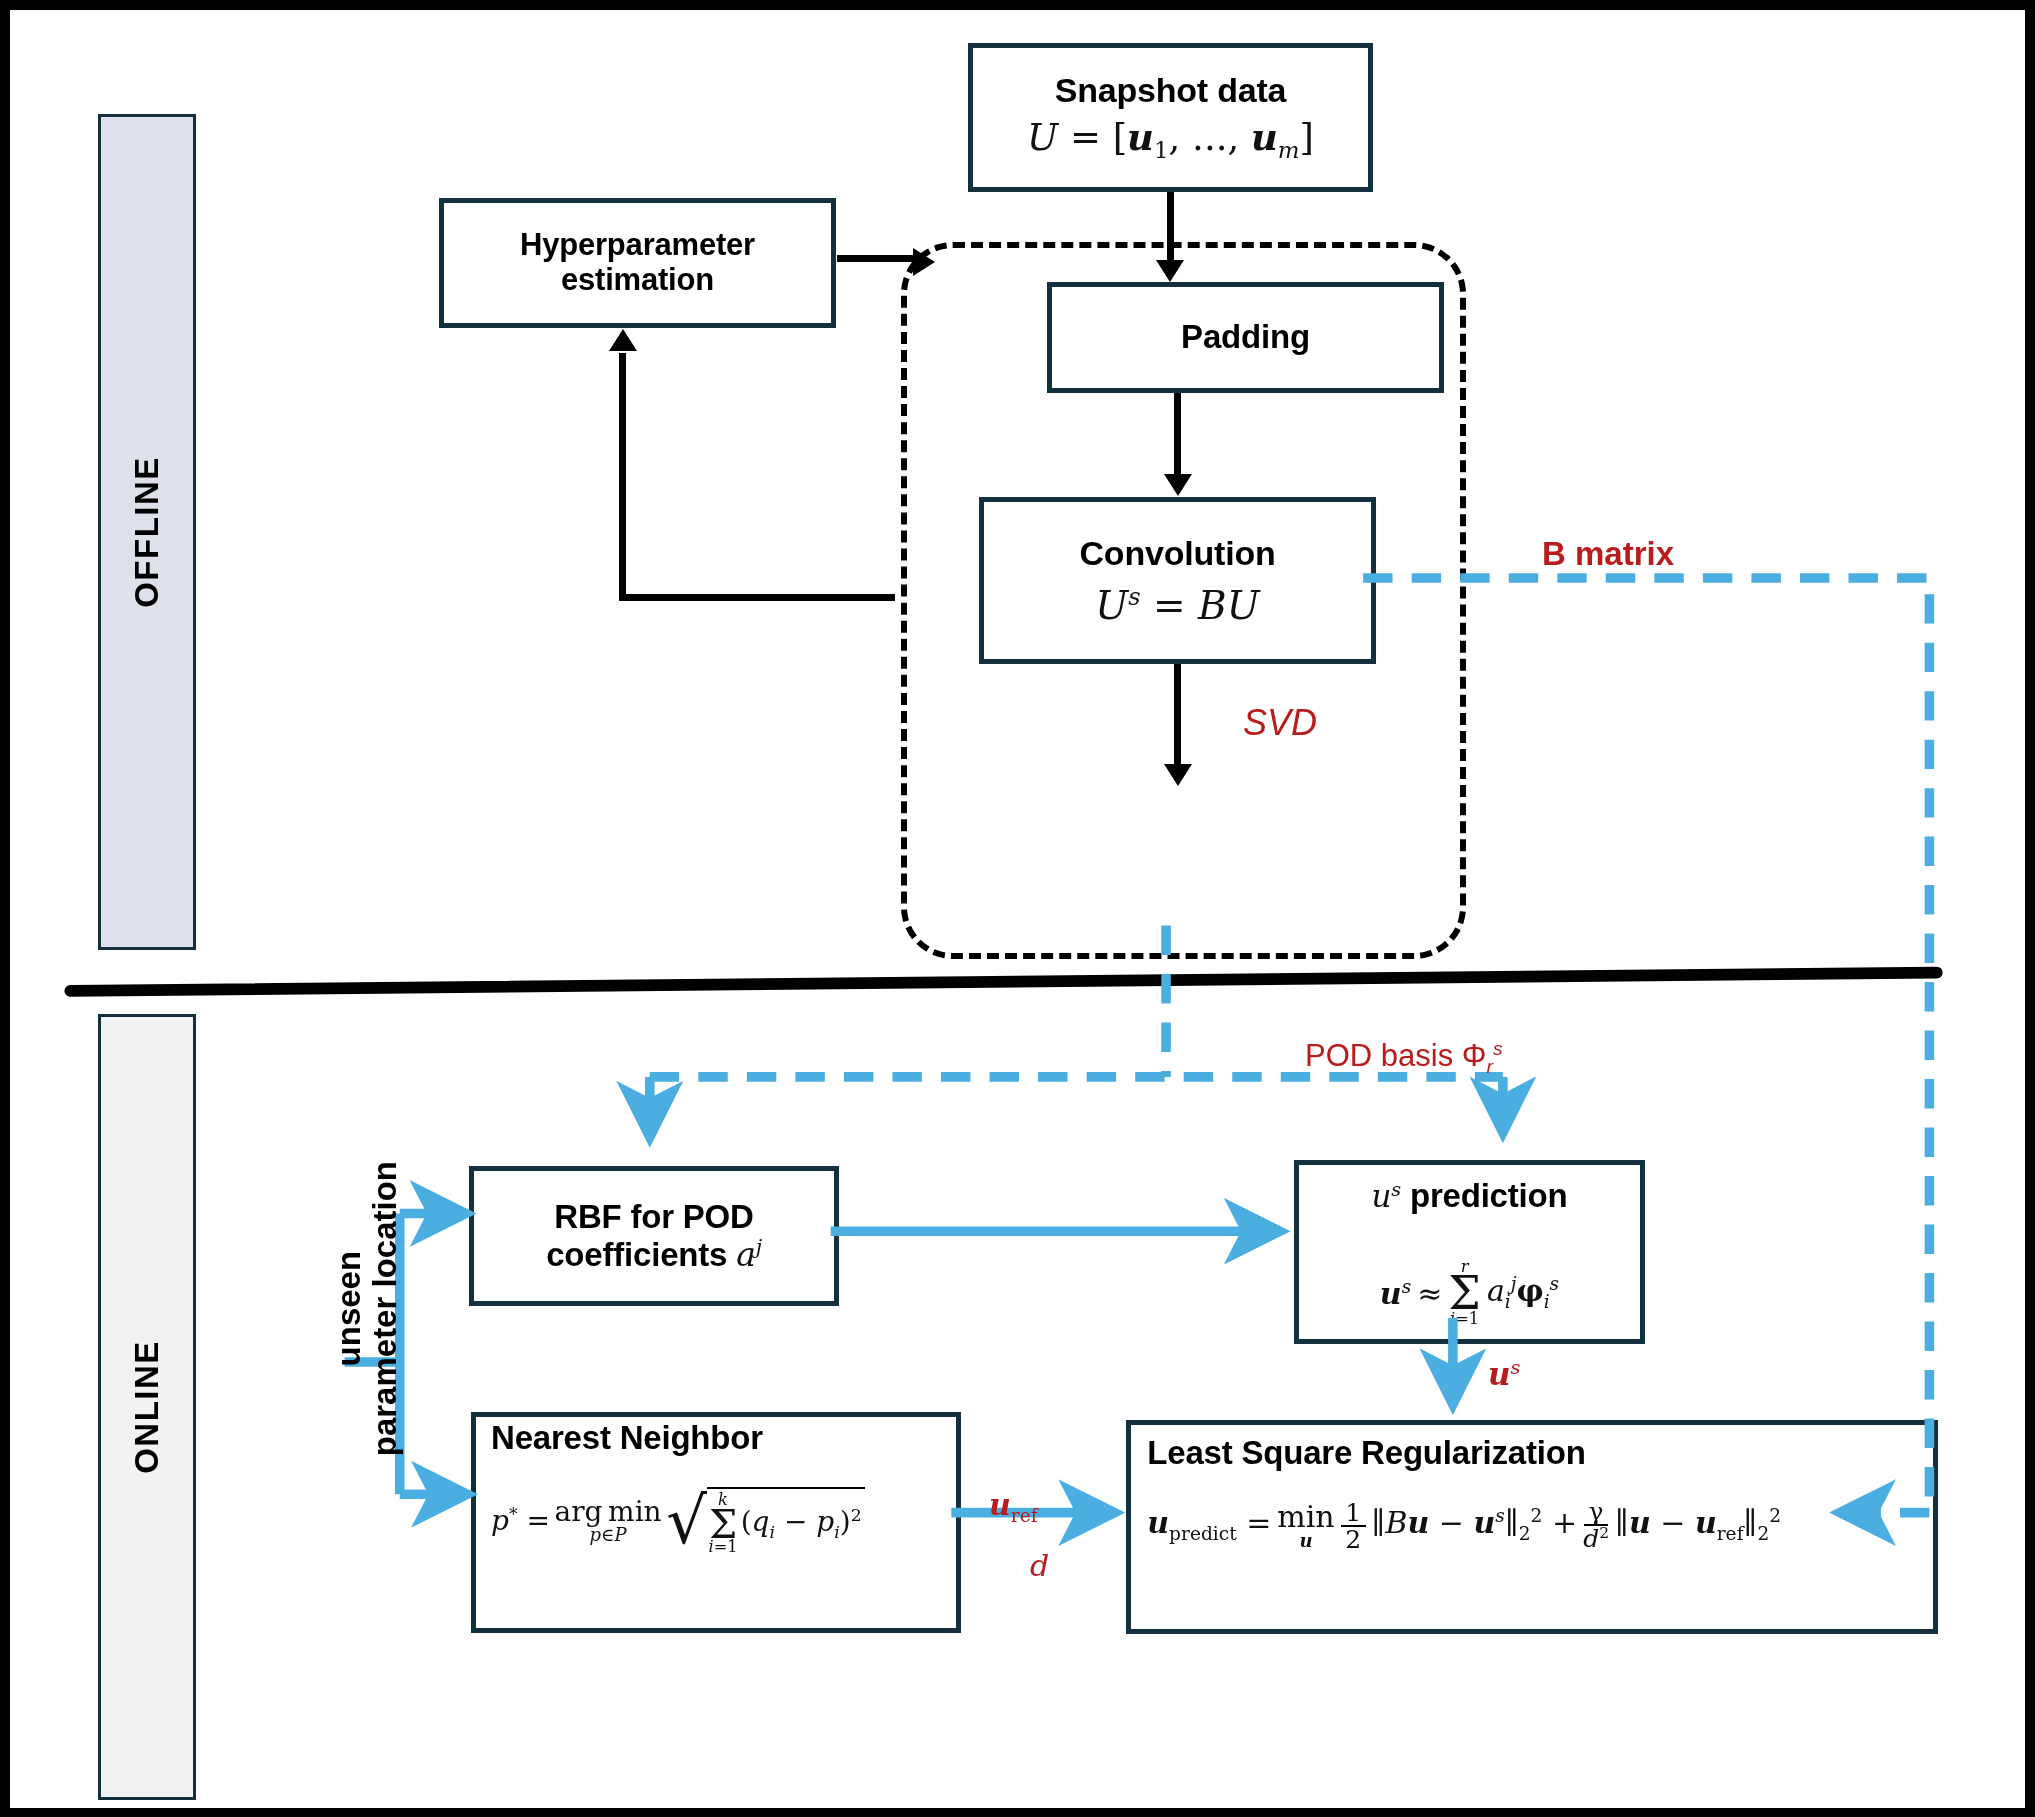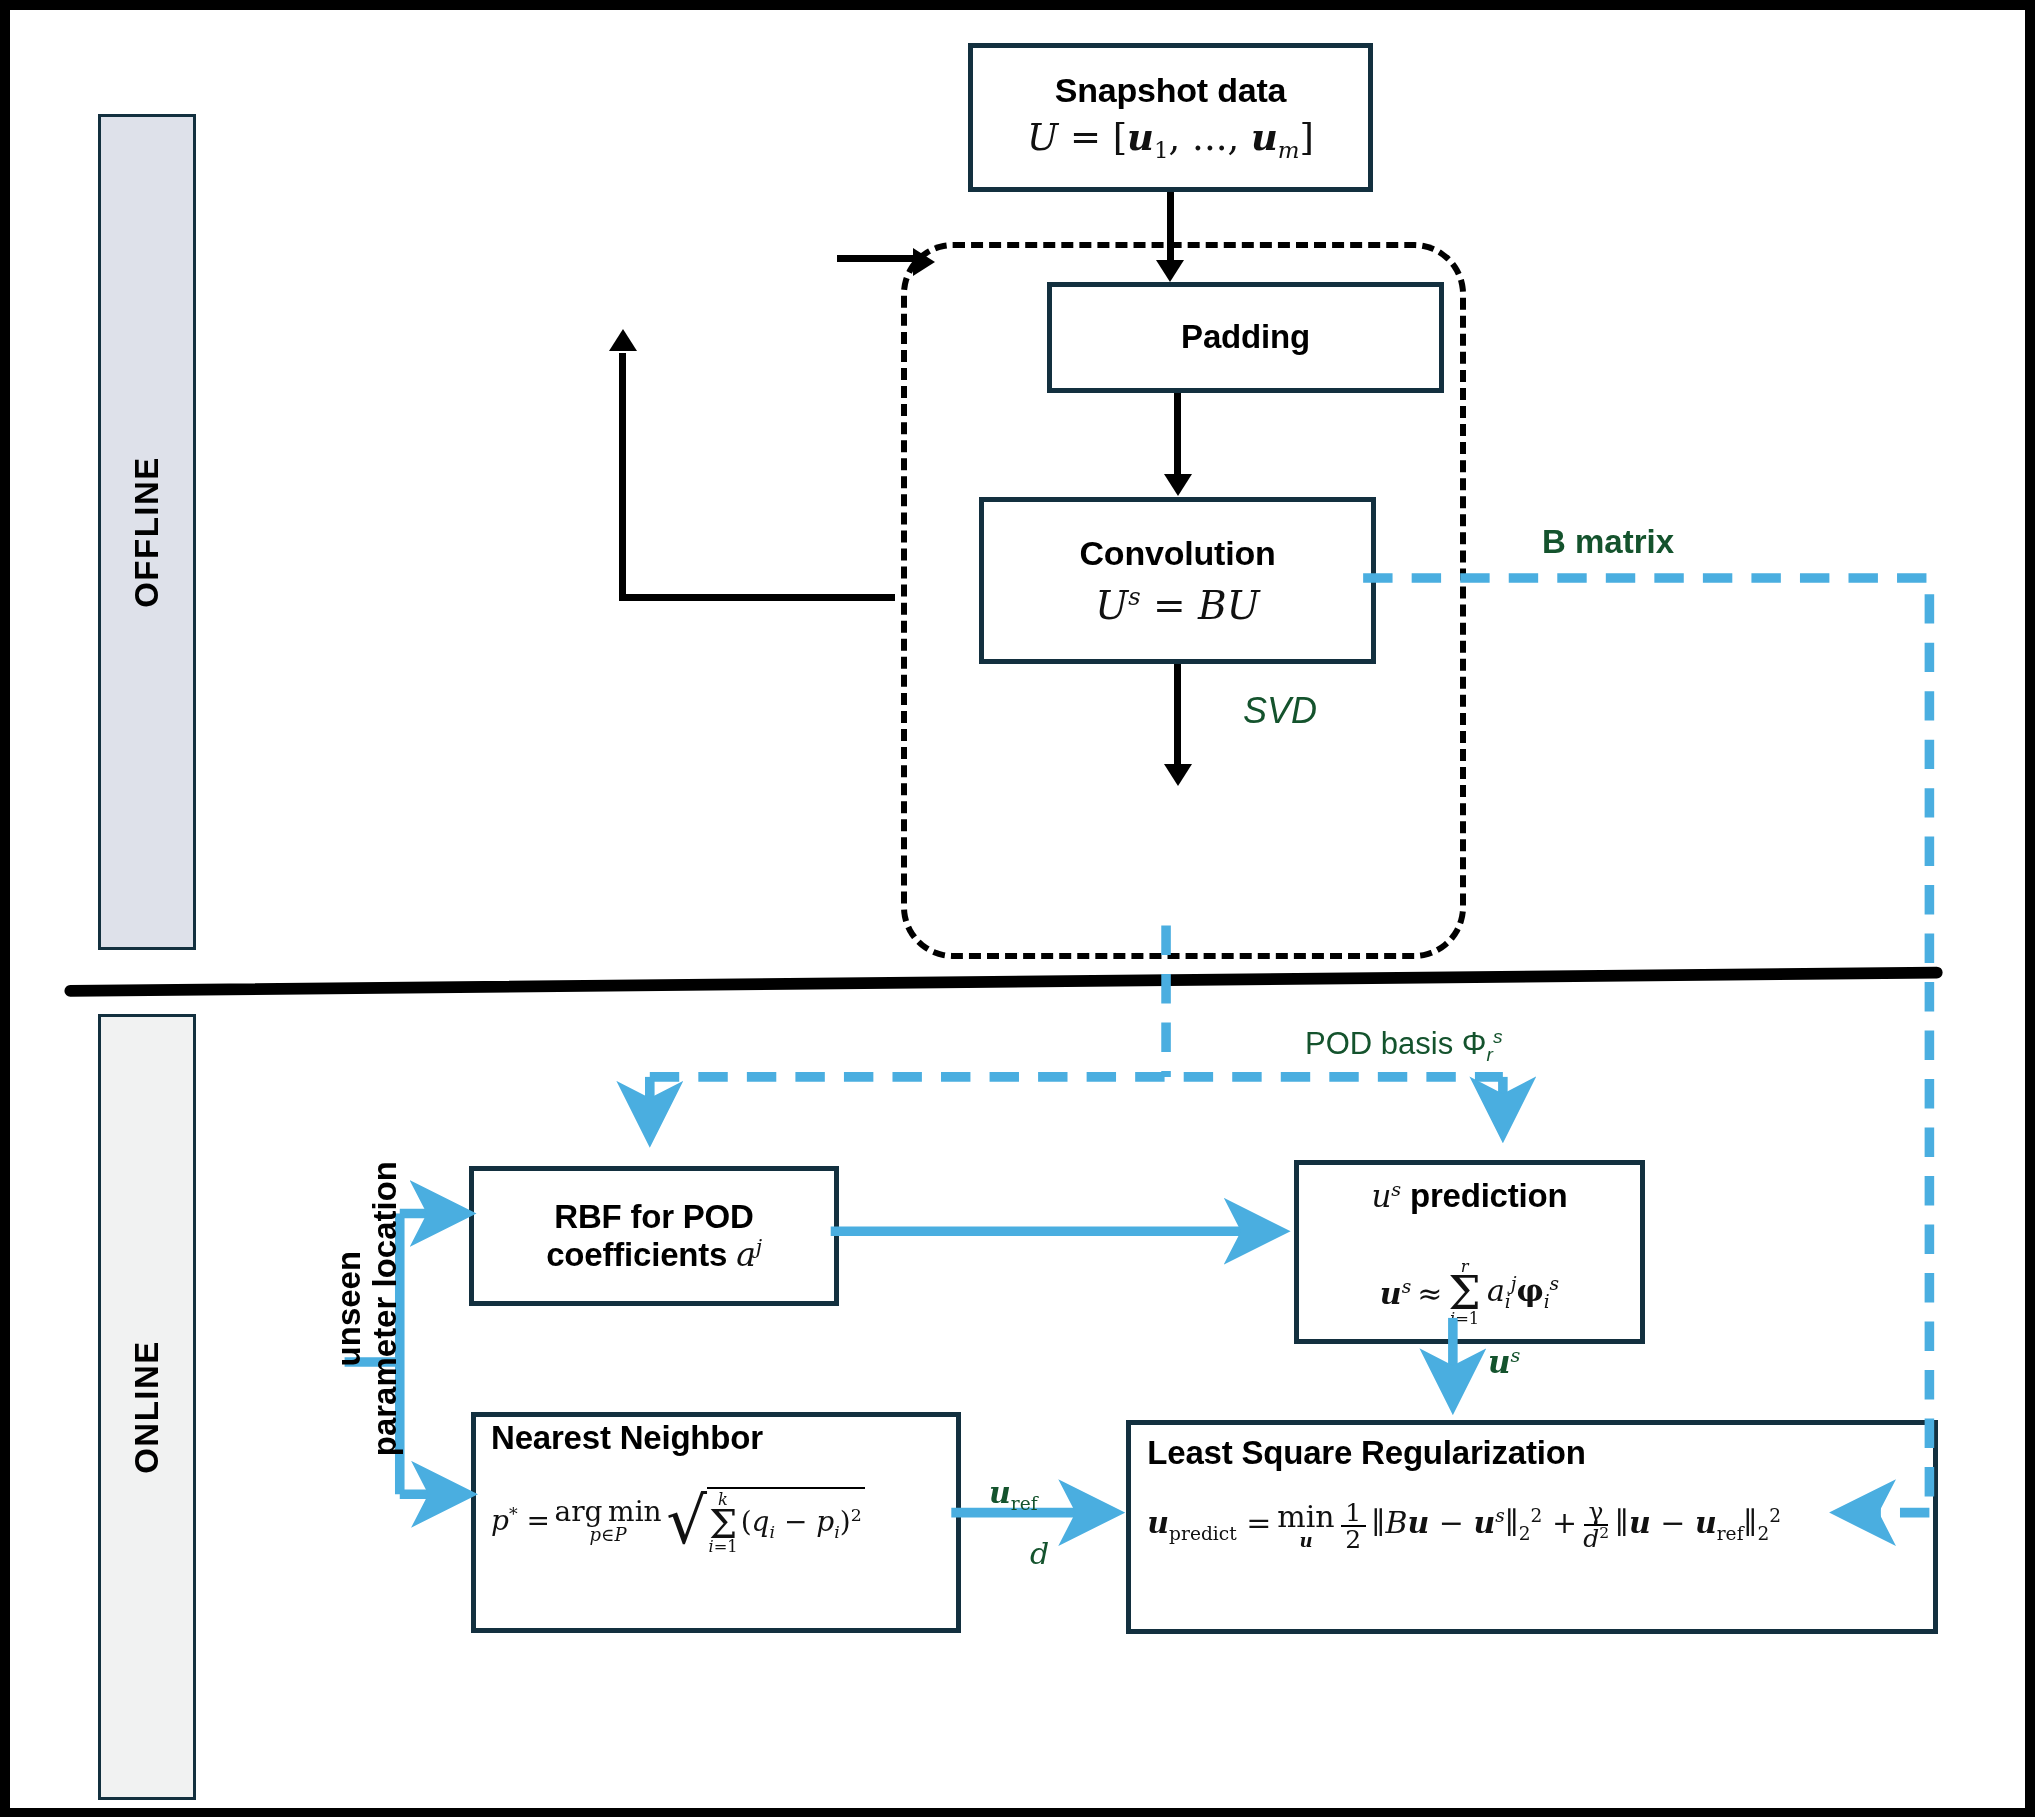--- a/index.html
+++ b/index.html
@@ -78,21 +78,21 @@
   
   .dashgroup{
     position:absolute;
     border:6.7px dashed #000;
     border-radius:52px;
     box-sizing:border-box;
     background:transparent;
   }
 
   
-  .lbl{position:absolute;white-space:nowrap;color:#14532d;}
+  .lbl{position:absolute;white-space:nowrap;color:#b91c1c;margin-top:12px;}
   .lbl.bold{font-weight:bold;}
   .lbl.serif{font-family:"DejaVu Serif", serif;}
   .lbl.italic{font-style:italic;}
 
   .vlabel{
     position:absolute;
     transform:rotate(-90deg);
     transform-origin:center center;
     white-space:nowrap;
     font-weight:bold;
@@ -125,20 +125,23 @@
     <line x1="82" y1="1335" x2="2620" y2="1310" stroke="#000" stroke-width="16" stroke-linecap="round"></line>
   </svg>
 
   <div class="node" style="left:958px;top:33px;width:405px;height:149px;">
     <div class="title" style="font-size:34px;margin-bottom:7.4px;">Snapshot data</div>
     <div class="formula" style="font-size:37px;">
       <i>U</i> = [<b><i>u</i></b><sub class="sm">1</sub>, ..., <b><i>u</i></b><sub class="sm"><i>m</i></sub>]
     </div>
   </div>
 
+  <div class="node" style="left:429px;top:188px;width:397px;height:130px;">
+    <div class="title" style="font-size:31px;">Hyperparameter<br>estimation</div>
+  </div>
 
   <div class="node" style="left:1025px;top:272px;width:397px;height:111px;margin-left:12px;">
     <div class="title" style="font-size:33px;">Padding</div>
   </div>
 
   <div class="node" style="left:969px;top:487px;width:397px;height:167px;">
     <div class="title" style="font-size:34px;margin-bottom:12px;">Convolution</div>
     <div class="formula" style="font-size:39px;">
       <i>U</i><sup class="sm"><i>s</i></sup> = <i>BU</i>
     </div>

